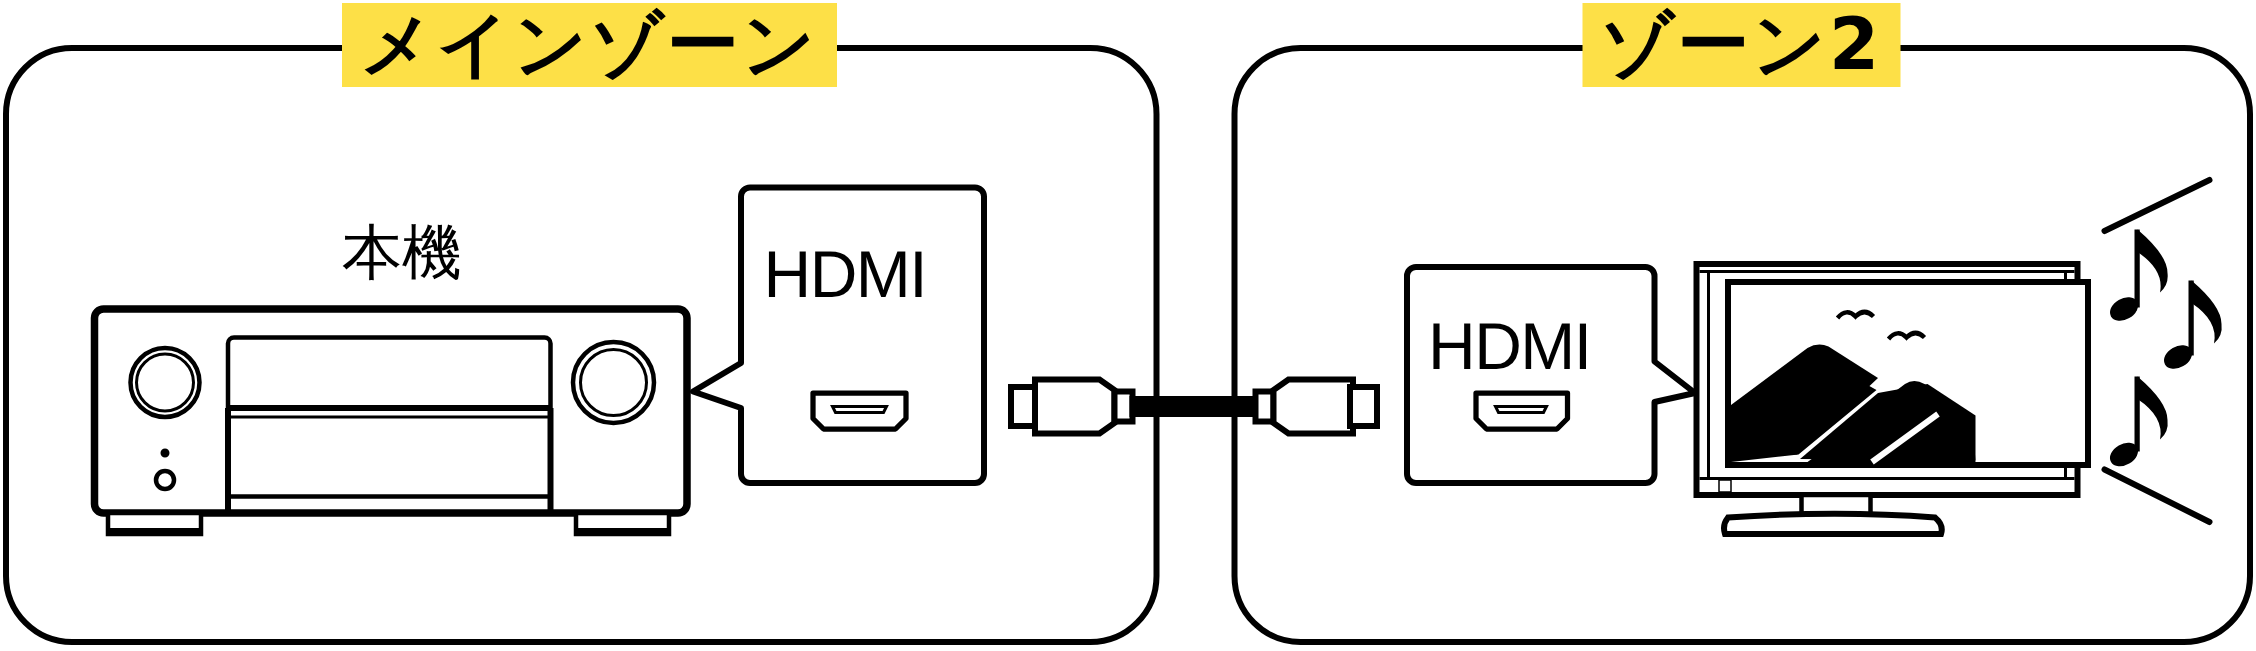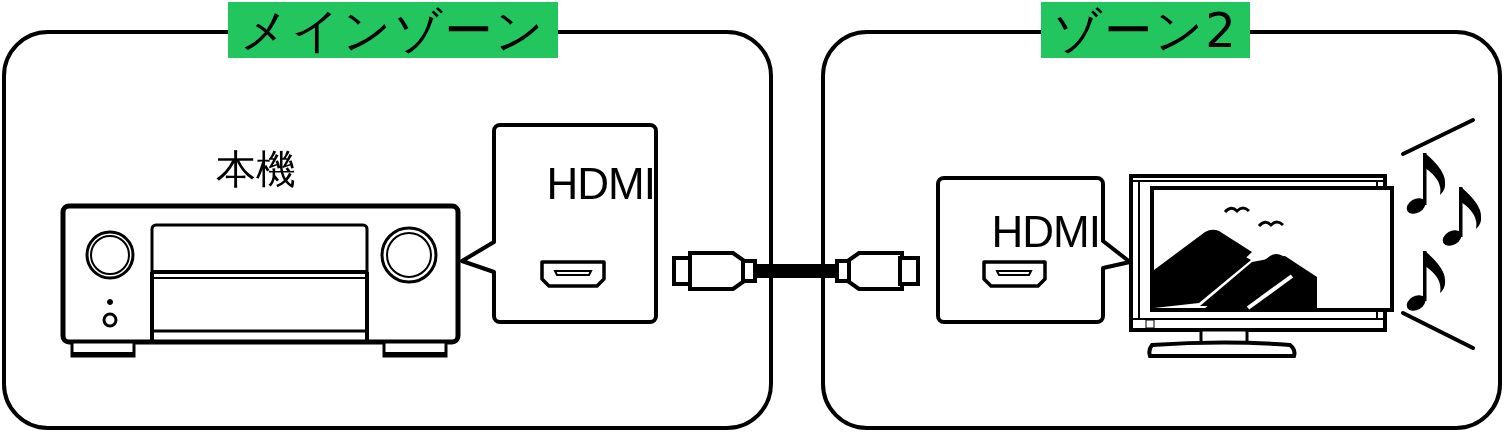--- a/index.html
+++ b/index.html
@@ -1,28 +1,28 @@
 <!DOCTYPE html>
 <html><head>
   <meta charset="utf-8">
   <style>
     html, body { margin: 0; padding: 0; background: #ffffff; }
     body { width: 1504px; height: 434px; position: relative; overflow: hidden;
            font-family: "Liberation Sans", "DejaVu Sans", sans-serif; color: #000; }
     .panel { position: absolute; border: 4px solid #000; border-radius: 46px; box-sizing: border-box; }
     .panel-left  { left: 2px;   top: 30px; width: 771px; height: 400px; }
     .panel-right { left: 821px; top: 30px; width: 681px; height: 400px; }
-    .panel-title { position: absolute; top: -32px; background: #22c55e; padding: 0 12px;
-                   font-family: "DejaVu Sans", sans-serif; font-weight: normal; font-size: 48px; line-height: 56px;
+    .panel-title { position: absolute; top: -32px; background: #fde047; padding: 0 12px;
+                   font-family: "DejaVu Sans", sans-serif; font-weight: bold; font-size: 48px; line-height: 56px;
                    letter-spacing: 2px; white-space: nowrap; }
     .panel-left .panel-title  { left: 222px; }
-    .panel-right .panel-title { left: 216px; }
-    .label { position: absolute; white-space: nowrap; }
+    .panel-right .panel-title { left: 230px; }
+    .label { position: absolute; white-space: nowrap; margin-left: 12px; }
     .unit-label { left: 216px; top: 146px; font-family: "DejaVu Sans", sans-serif; font-size: 40px; line-height: 46px; }
-    .callout-text { font-size: 44px; line-height: 44px; text-align: right; letter-spacing: -1px; }
+    .callout-text { font-size: 44px; line-height: 44px; text-align: left; letter-spacing: -1px; }
     svg { position: absolute; left: 0; top: 0; }
   </style>
 </head>
 <body>
 
 <div class="panel panel-left">
   <div class="panel-title">メインゾーン</div>
 </div>
 <div class="panel panel-right">
   <div class="panel-title">ゾーン2</div>

